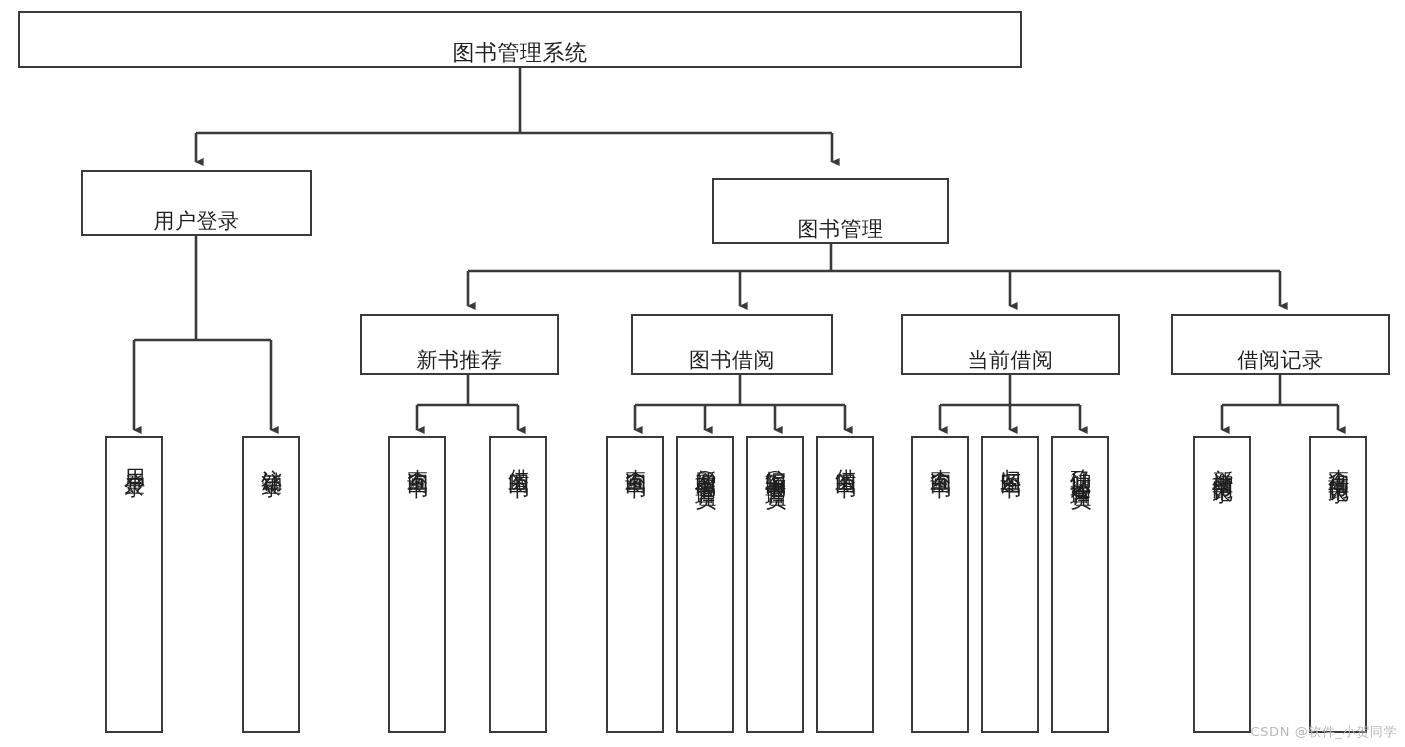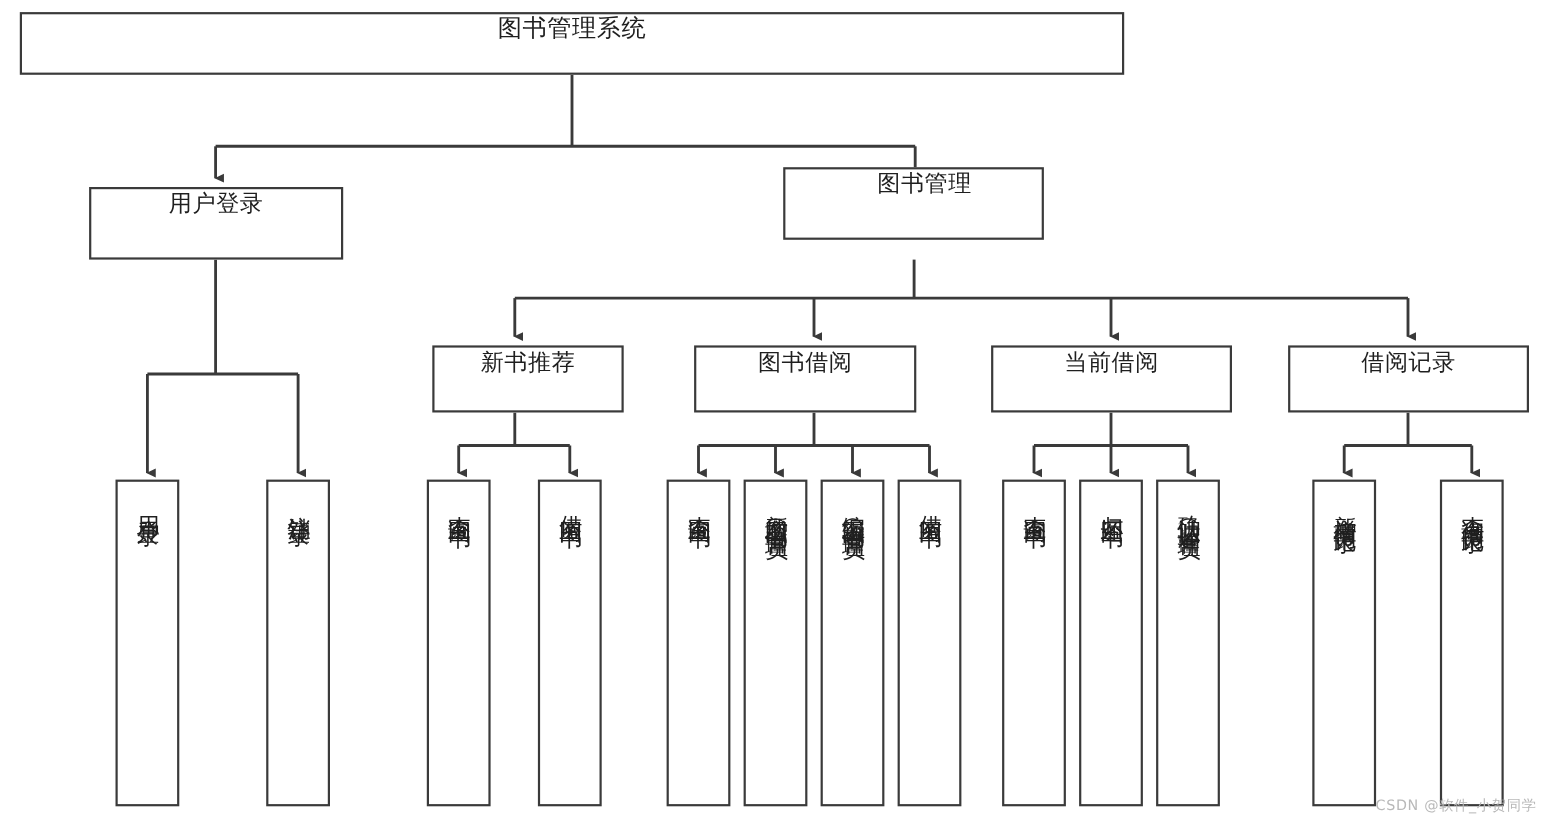--- a/index.html
+++ b/index.html
@@ -24,21 +24,21 @@
     width: 1405px;
     height: 747px;
     pointer-events: none;
   }
   .node {
     position: absolute;
     box-sizing: border-box;
     background: #ffffff;
     border: 2.5px solid #3a3a3a;
     display: flex;
-    align-items: flex-start;
+    align-items: flex-end;
     justify-content: center;
     color: #1f1f1f;
   }
   .node-label {
     display: block;
     text-align: center;
     line-height: 1.25;
     white-space: nowrap;
   }
   .node.horizontal .node-label {
@@ -129,25 +129,25 @@
   </svg>
 
   <div class="node root horizontal" style="left:18px; top:11px; width:1004px; height:57px;">
     <span class="node-label">图书管理系统</span>
   </div>
 
   <div class="node horizontal" style="left:81px; top:170px; width:231px; height:66px;">
     <span class="node-label">用户登录</span>
   </div>
 
-  <div class="node horizontal" style="left:712px; top:152px; width:237px; height:66px;padding-left:20px;">
+  <div class="node horizontal" style="left:712px; top:178px; width:237px; height:66px;padding-left:20px;">
     <span class="node-label">图书管理</span>
   </div>
 
-  <div class="node horizontal" style="left:360px; top:314px; width:174px; height:61px;margin-left:33px;">
+  <div class="node horizontal" style="left:360px; top:314px; width:199px; height:61px;">
     <span class="node-label">新书推荐</span>
   </div>
 
   <div class="node horizontal" style="left:631px; top:314px; width:202px; height:61px;">
     <span class="node-label">图书借阅</span>
   </div>
 
   <div class="node horizontal" style="left:1171px; top:314px; width:219px; height:61px;">
     <span class="node-label">借阅记录</span>
   </div>

